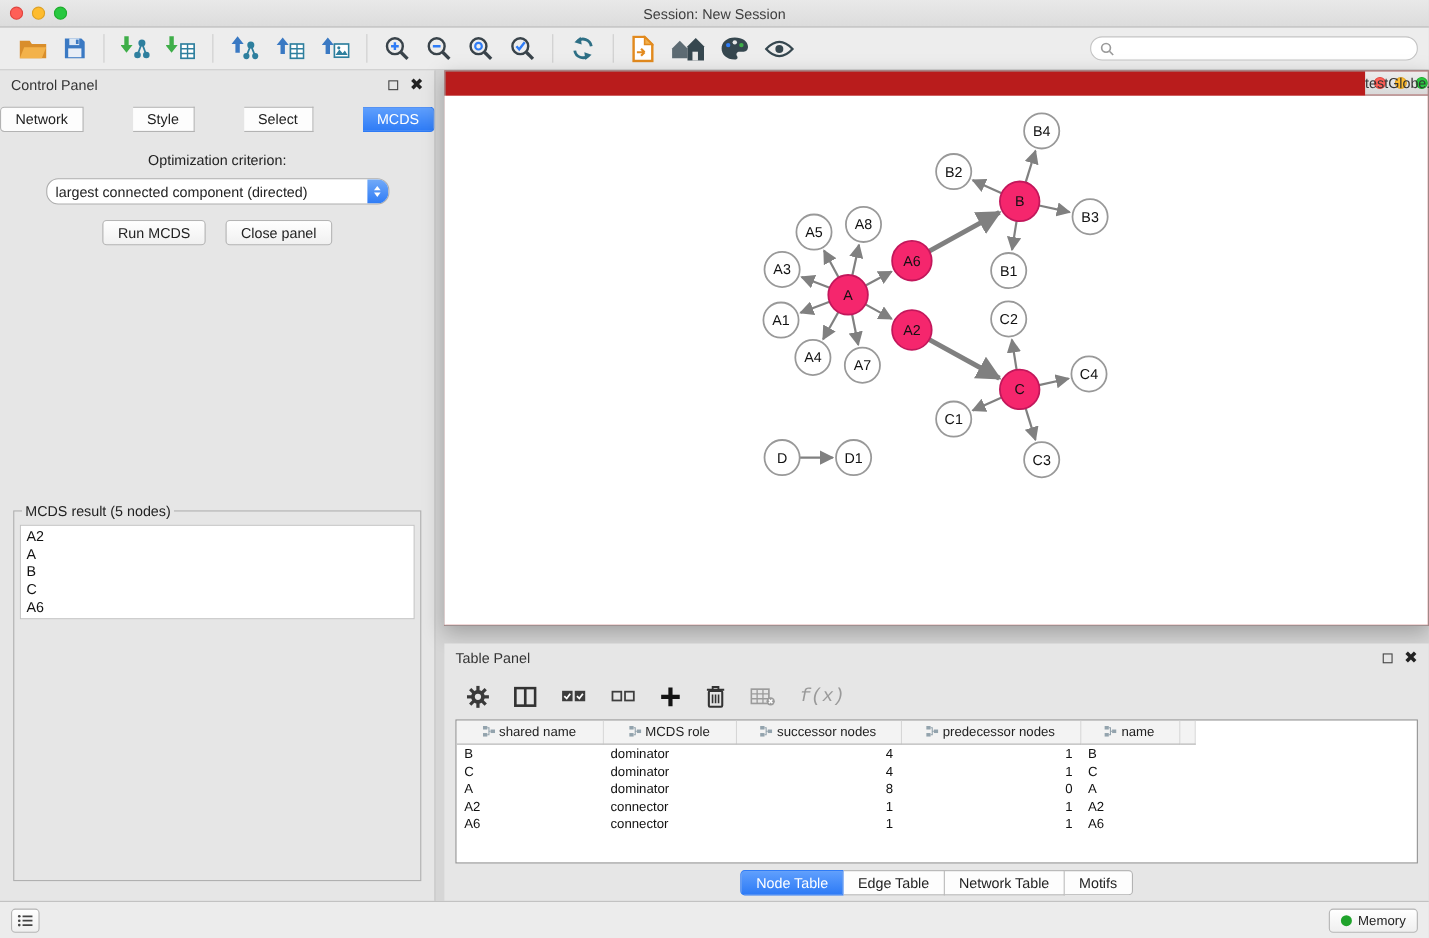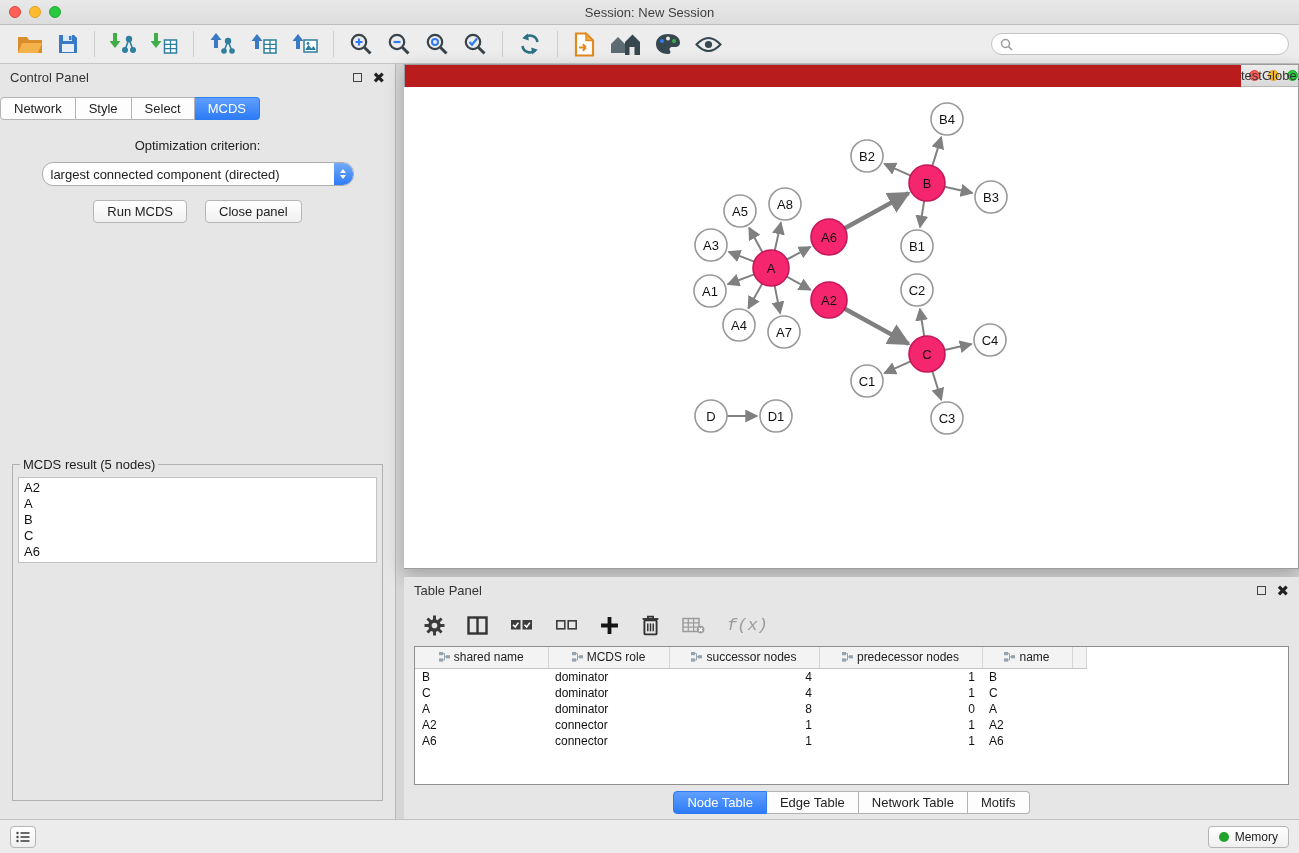--- a/index.html
+++ b/index.html
@@ -25,21 +25,21 @@
 
   
   .main { flex:1; display:flex; min-height:0; }
 
   
   .control-panel { width:396px; background:#e6e6e6; border-right:1px solid #b8b8b8; display:flex; flex-direction:column; }
   .panel-header { height:27px; display:flex; align-items:center; padding:0 10px; font-size:13px; color:#333; flex:0 0 auto; }
   .panel-header .spacer { flex:1; }
   .win-float { width:9px; height:9px; border:1.5px solid #444; display:inline-block; margin-right:10px; }
   .win-close { font-size:15px; font-weight:bold; color:#222; line-height:9px; }
-  .seg-tabs { display:flex; justify-content:flex-start; margin:6px 0 10px 0;border-radius:11px; }
+  .seg-tabs { display:flex; justify-content:space-between; margin:6px 0 10px 0;border-radius:11px; }
   .seg-tab { border:1px solid #b3b3b3; border-left:none; background:#fdfdfd; font-size:13px; color:#222; padding:3px 13px; cursor:pointer; }
   .seg-tab:first-child { border-left:1px solid #b3b3b3; border-radius:4px 0 0 4px; }
   .seg-tab:last-child { border-radius:0 4px 4px 0; }
   .seg-tab.active { background:linear-gradient(#5f9ffd,#2e7bf6); border-color:#2e7bf6; color:#fff; }
   .cp-content { flex:1; display:flex; flex-direction:column; align-items:center; min-height:0; width:100%; }
   .opt-label { font-size:13px; color:#222; margin-top:8px; }
   .dropdown { margin-top:9px; width:312px; height:24px; border:1px solid #adadad; border-radius:11px; background:#fff; display:flex; align-items:center; overflow:hidden; cursor:pointer; }
   .dd-text { flex:1; font-size:13px; padding:0 8px; white-space:nowrap; }
   .dd-btn { width:19px; height:100%; background:linear-gradient(#72aaf8,#2f7cf6); display:flex; flex-direction:column; align-items:center; justify-content:center; gap:2px; }
   .dd-btn i { width:0; height:0; border-left:3.5px solid transparent; border-right:3.5px solid transparent; display:block; }
@@ -58,21 +58,21 @@
   
   .net-window { height:505px; background:#b91c1c; border:1px solid #9c9c9c; box-shadow:0 6px 18px rgba(0,0,0,0.25); display:flex; flex-direction:column; flex:0 0 auto;align-items:flex-end; }
   .net-titlebar { height:22px; background:linear-gradient(#ececec,#d9d9d9); border-bottom:1px solid #b8b8b8; display:flex; align-items:center; position:relative; flex:0 0 auto; }
   .net-titlebar .traffic { margin-left:8px; }
   .net-titlebar .tl { width:11px; height:11px; }
   .net-title { position:absolute; left:0; right:0; text-align:center; font-size:13px; color:#333; }
   .net-canvas { flex:1; background:#fff; overflow:hidden; }
   .net-canvas svg text { font-family:"Liberation Sans","DejaVu Sans",sans-serif; font-size:13px; fill:#111; }
 
   
-  .table-panel { flex:1; background:#e6e6e6; margin-top:8px; display:flex; flex-direction:column; min-height:0; }
+  .table-panel { flex:1; background:#e6e6e6; margin-top:16px; display:flex; flex-direction:column; min-height:0; }
   .tp-toolbar { height:42px; display:flex; align-items:center; gap:10px; padding:0 0 0 14px; flex:0 0 auto; }
   .tp-icon { background:none; border:none; padding:2px 6px; cursor:pointer; display:flex; align-items:center; }
   .fx-label { font-family:Liberation Mono, monospace; font-style:italic; font-size:17px; color:#9a9a9a; }
   .tp-table-wrap { flex:1; background:#fff; border:1px solid #8f8f8f; margin:0 10px; overflow:hidden; min-height:0; }
   table.data-table { border-collapse:collapse; table-layout:fixed; }
   table.data-table th { height:21px; background:#f3f3f3; border-right:1px solid #d6d6d6; border-bottom:1px solid #c4c4c4; font-weight:normal; font-size:12px; color:#222; padding:0 5px; text-align:center; white-space:nowrap; overflow:hidden; }
   table.data-table th .col-ic { vertical-align:-1px; margin-right:4px; }
   table.data-table td { font-size:12px; color:#111; padding:1px 7px; height:16px; white-space:nowrap; overflow:hidden; }
   table.data-table td.num { text-align:right; }
   th.filler, td.filler { border:none; background:#fff; }

